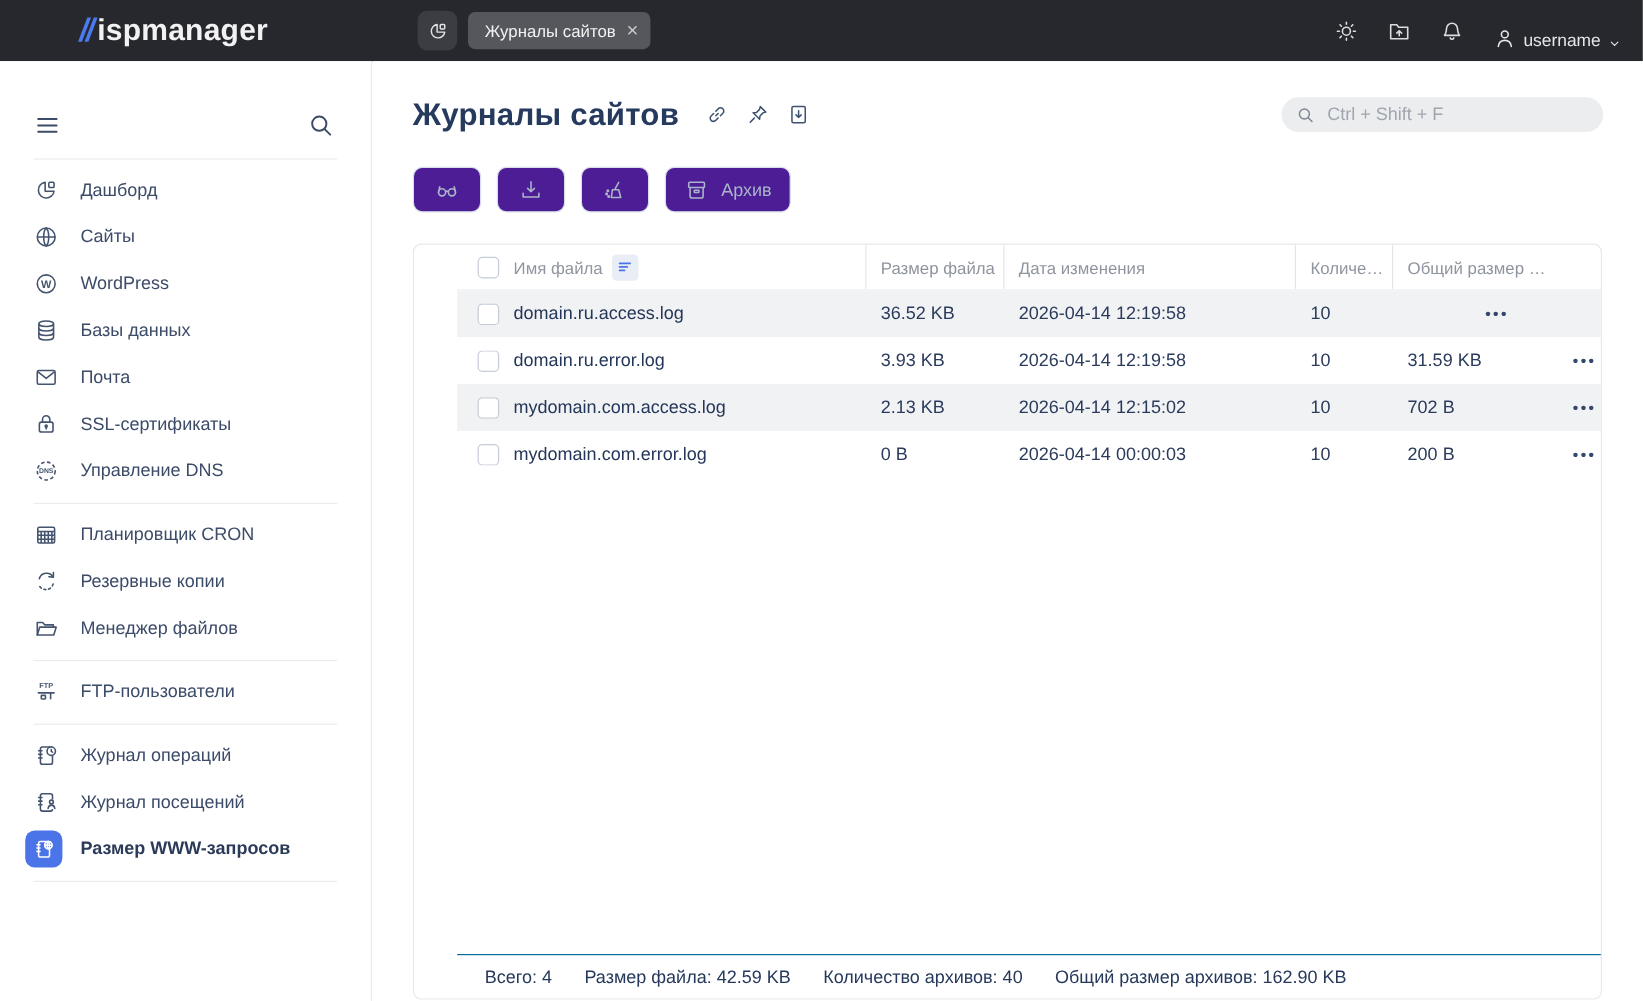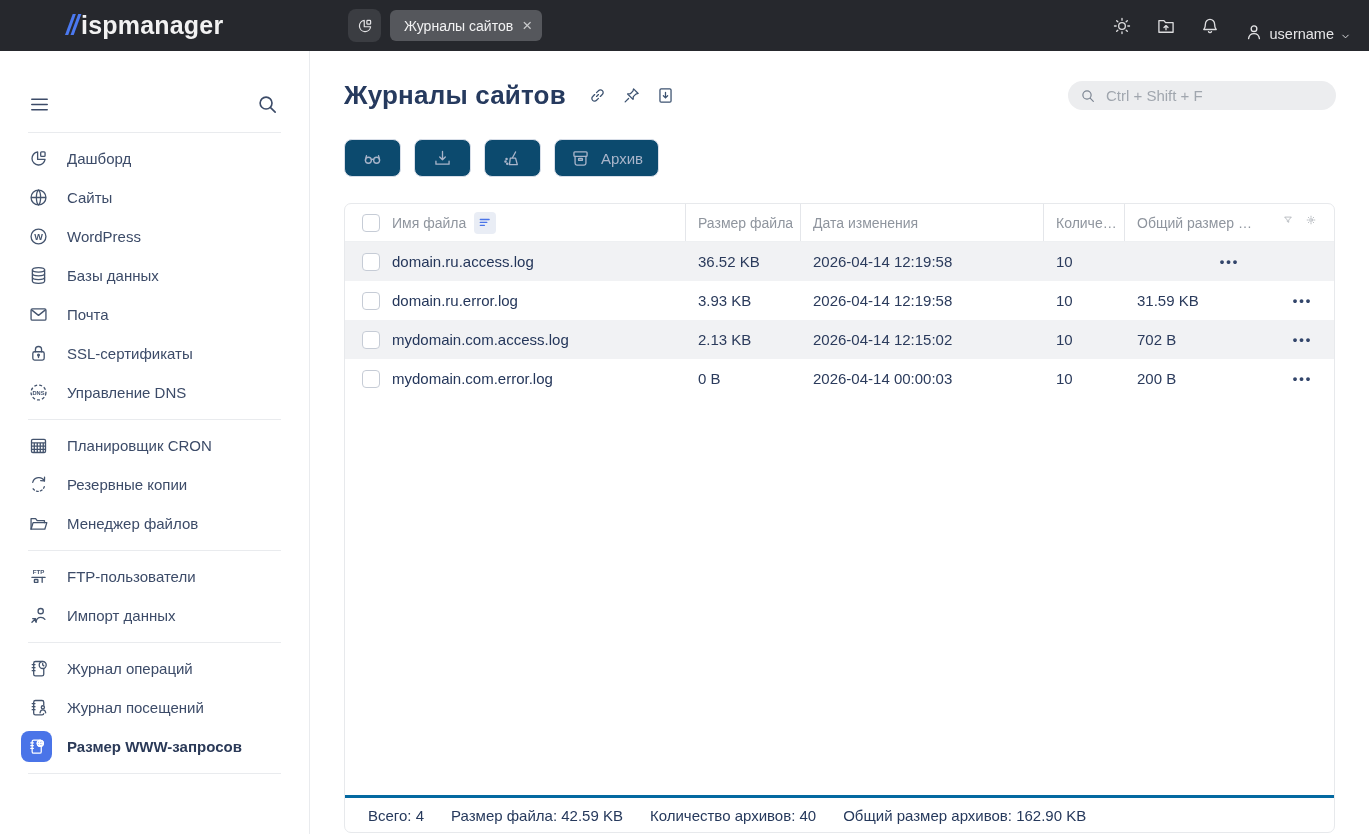--- a/index.html
+++ b/index.html
@@ -36,25 +36,25 @@
   .title-row { position:absolute; left:33px; top:29px; display:flex; align-items:center; }
   h1.page-title { font-size:26px; font-weight:bold; color:#263a5e; letter-spacing:.2px; }
   .t-ic { width:19px; height:19px; color:#3c5270; margin-left:15px; cursor:pointer; }
   .t-ic:first-of-type { margin-left:22px; }
   .searchbox { position:absolute; right:33px; top:30px; width:268px; height:29px; background:#ecedef; border-radius:15px; display:flex; align-items:center; padding:0 12px; }
   .searchbox .sb-ic { width:16px; height:16px; color:#7c8592; flex:0 0 16px; margin-right:10px; }
   .searchbox input { border:none; outline:none; background:transparent; font-size:15px; color:#737373; width:100%; font-family:inherit; }
   .searchbox input::placeholder { color:#a0a6ae; }
 
   .toolbar { position:absolute; left:33px; top:88px; display:flex; gap:13px; }
-  .tool-btn { height:38px; min-width:57px; border:1px solid #d8dee8; border-radius:8px; background:#0c4a6e; display:flex; align-items:center; justify-content:center; gap:10px; color:#a9b5ca; padding:0 15px; cursor:pointer; font-size:15px; font-family:inherit; }
+  .tool-btn { height:38px; min-width:57px; border:1px solid #d8dee8; border-radius:8px; background:#4c1d95; display:flex; align-items:center; justify-content:center; gap:10px; color:#a9b5ca; padding:0 15px; cursor:pointer; font-size:15px; font-family:inherit; }
   .tool-btn .tl-ic { width:21px; height:21px; }
 
   
-  .table { position:absolute; left:33px; top:152px; width:991px; height:630px; border:1px solid #e7e9ec; border-radius:7px; display:flex; flex-direction:column; background:#fff; }
+  .table { position:absolute; left:33px; top:152px; width:991px; height:630px; border:1px solid #e7e9ec; border-radius:7px; display:flex; flex-direction:column; background:#fff;padding-left:36px; }
   .tr { display:flex; align-items:stretch; flex:0 0 39px; }
   .tr.thead { flex:0 0 38px; border-bottom:1px solid #eef0f2; }
   .td, .th { display:flex; align-items:center; padding:0 12px; font-size:15px; color:#2b3b5c; overflow:hidden; white-space:nowrap; }
   .th { font-size:14px; color:#8f959e; cursor:pointer; }
   .c-name { flex:0 0 341px; padding-left:17px; }
   .c-size { flex:0 0 115px; }
   .c-date { flex:0 0 243px; }
   .c-count { flex:0 0 81px; }
   .c-total { flex:0 0 146px; }
   .c-act { flex:1 1 auto; display:flex; align-items:center; justify-content:center; }
@@ -62,21 +62,21 @@
   .thead .c-act { justify-content:flex-end; padding-right:18px; gap:13px; color:#9aa0a8; }
   .thead .h-ic { width:15px; height:15px; cursor:pointer; }
   .cb { width:18px; height:18px; border:1.5px solid #c6ccd6; border-radius:4px; background:#fff; margin-right:12px; flex:0 0 18px; cursor:pointer; }
   .sort-chip { width:22px; height:22px; margin-left:8px; background:#e9edf5; border-radius:4px; display:flex; align-items:center; justify-content:center; color:#4a74e8; cursor:pointer; }
   .sort-chip svg { width:14px; height:14px; }
   .row:nth-child(even) { background:#f1f2f4; }
   .row { cursor:pointer;align-items:center; }
   .fname { color:#24365a; }
   .dots { color:#33466b; font-size:13px; font-weight:bold; letter-spacing:2px; cursor:pointer; }
   .spacer { flex:1 1 auto; }
-  .tfoot { flex:0 0 37px; border-top:3px solid #0369a1; display:flex; align-items:center; gap:27px; padding:0 23px; font-size:15px; color:#26395c; }
+  .tfoot { flex:0 0 37px; border-top:1px solid #0369a1; display:flex; align-items:center; gap:27px; padding:0 23px; font-size:15px; color:#26395c; }
 
   svg { display:block; }
 </style>
 </head>
 <body>
 
 <div class="topbar">
   <div class="logo">
     <span class="slashes">//</span>
     <span class="brand">ispmanager</span>
@@ -253,30 +253,20 @@
       <div class="side-item">
         <span class="it-ic">
             <svg viewBox="0 0 24 24" fill="none" stroke="currentColor" stroke-width="1.5" stroke-linecap="round" stroke-linejoin="round">
               <text x="12" y="8.6" font-size="7" font-weight="bold" text-anchor="middle" fill="currentColor" stroke="none">FTP</text>
               <path d="M4.5 13h15"></path>
               <rect x="7.3" y="15.4" width="4" height="3.4" rx="0.6"></rect>
               <path d="M16.2 13v5.6"></path>
             </svg>
           </span>
         <span class="label">FTP-пользователи</span>
-      </div>
-      <div class="side-item">
-        <span class="it-ic">
-            <svg viewBox="0 0 24 24" fill="none" stroke="currentColor" stroke-width="1.5" stroke-linecap="round" stroke-linejoin="round">
-              <circle cx="14.5" cy="7" r="3"></circle>
-              <path d="M9.2 19.8c.3-3.4 2.5-5.6 5.5-5.6 1.9 0 3.6.8 4.6 2.2"></path>
-              <path d="M4.5 19.7l4-4m-3.1-.1h3.2v3.2"></path>
-            </svg>
-          </span>
-        <span class="label">Импорт данных</span>
       </div>
     </div>
     <div class="divider"></div>
 
     <div class="side-group">
       <div class="side-item">
         <span class="it-ic">
             <svg viewBox="0 0 24 24" fill="none" stroke="currentColor" stroke-width="1.5" stroke-linecap="round" stroke-linejoin="round">
               <rect x="6.5" y="4" width="11.5" height="16.5" rx="2"></rect>
               <path d="M4.8 7.5h3.2M4.8 11h3.2M4.8 14.5h3.2"></path>

